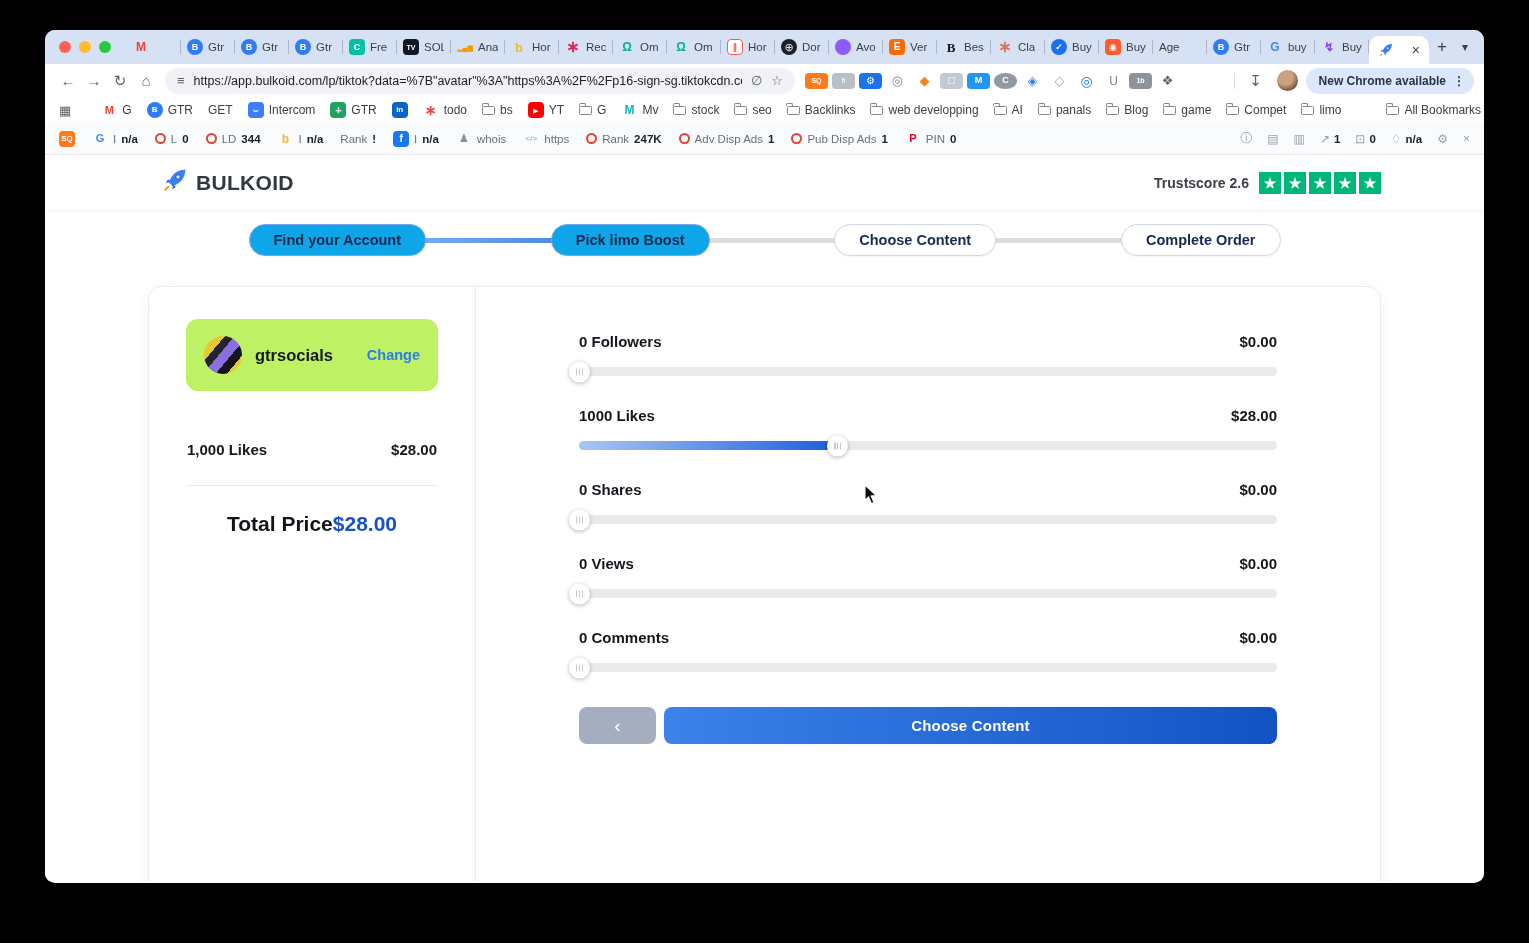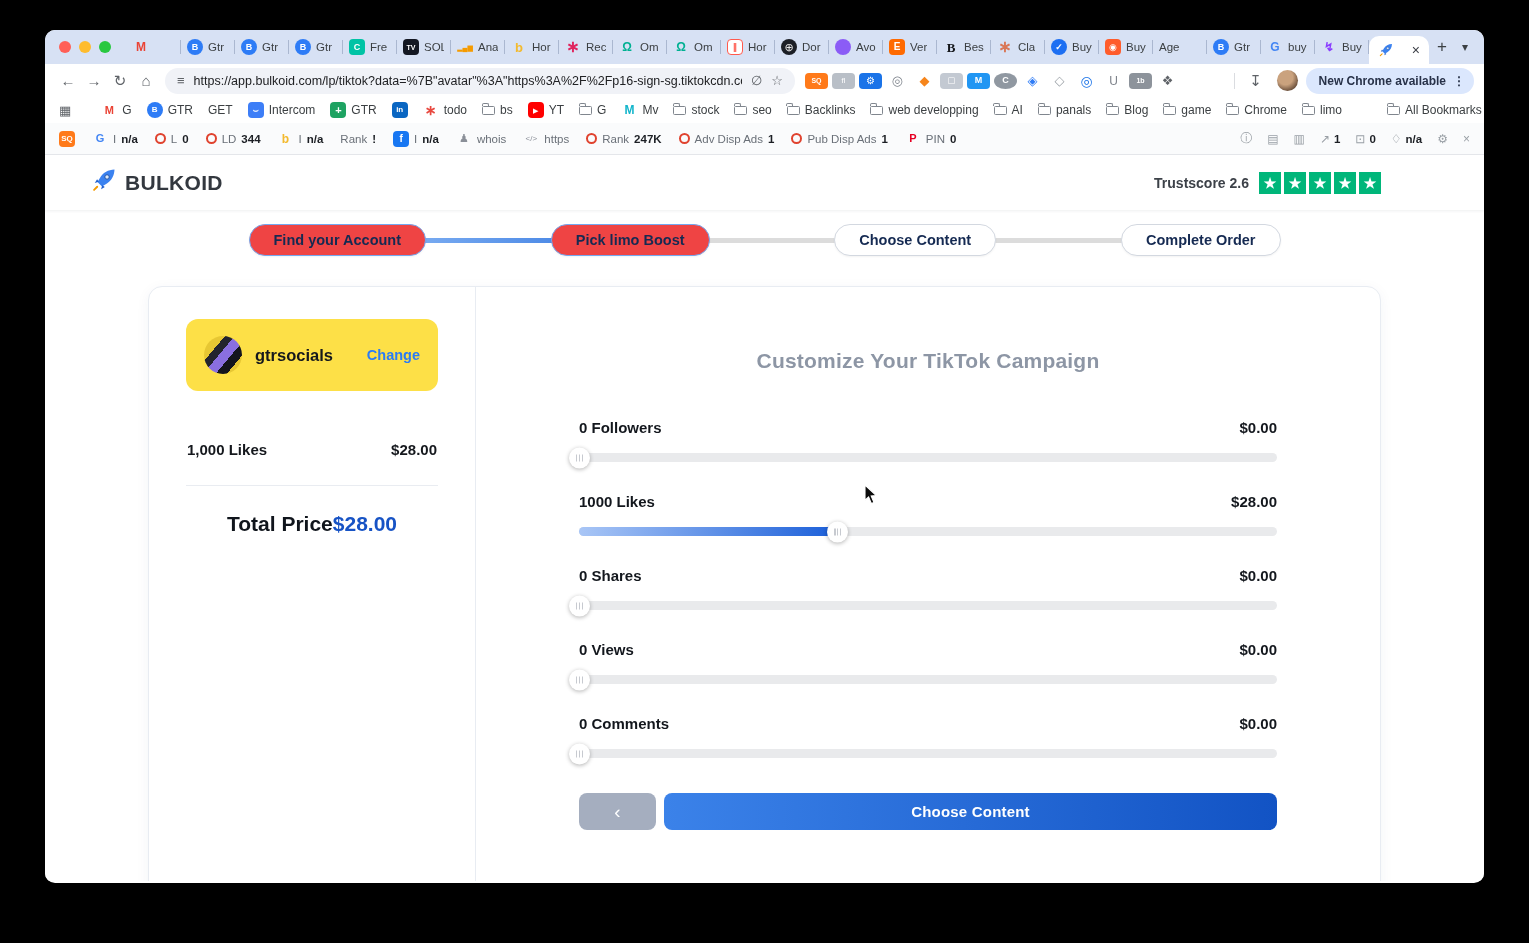--- a/index.html
+++ b/index.html
@@ -61,43 +61,43 @@
   .seobar { height:32px; background:#fafbfc; border-bottom:1px solid #e4e6ea; display:flex;
     align-items:center; padding:0 14px; gap:17px; font-size:11.5px; color:#6a7078; }
   .sq-item { display:flex; gap:5px; align-items:center; white-space:nowrap; }
   .sq-item b { color:#1c1f24; }
   .sq-tools { margin-left:auto; display:flex; gap:15px; color:#9aa0a6; align-items:center; font-size:12px; }
   .sq-tool { display:flex; gap:4px; align-items:center; }
   .sq-tool b { color:#1c1f24; font-size:11.5px; }
 
   
   .page { height:726px; background:#fff; position:relative; overflow:hidden; }
-  .site-header { height:55px; display:flex; align-items:center; padding:0 103px 0 45px;
+  .site-header { height:55px; display:flex; align-items:center; padding:0 103px 0 116px;
     box-shadow:0 1px 3px rgba(16,24,40,.07); position:relative; z-index:2; }
   .logo { display:flex; align-items:center; gap:7px; font-size:21px; font-weight:800;
     color:#33383f; letter-spacing:.3px; }
   .logo svg { width:28px; height:28px; }
   .trust { margin-left:auto; display:flex; align-items:center; gap:10px; font-size:14px;
     font-weight:700; color:#3c4148; }
   .tstars { display:flex; gap:3px; }
   .tstar { width:22px; height:22px; background:#00b67a; color:#fff; display:flex;
     align-items:center; justify-content:center; font-size:14px; }
 
   .steps { display:flex; align-items:center; width:1032px; margin:14px auto 0; }
   .step-pill { padding:7px 24px; border-radius:20px; font-size:14.5px; font-weight:700;
     color:#152a52; background:#fff; border:1.5px solid #d3d8e0; white-space:nowrap; z-index:1;
     box-shadow:0 1px 2px rgba(0,0,0,.05); }
-  .step-pill.active { background:#ef4444; border-color:#74a8f0; }
+  .step-pill.active { background:#0ea5e9; border-color:#74a8f0; }
   .connector { flex:1; height:5px; background:#dcdcdc; margin:0 -8px; border-radius:3px; }
   .connector.active { background:linear-gradient(90deg,#79abf1,#4d8ae6); }
 
   .main-card { width:1233px; margin:30px auto 0; border:1px solid #e8ecf2; border-radius:14px;
     display:flex; height:640px; box-shadow:0 3px 14px rgba(25,50,100,.05); background:#fff; }
   aside { width:327px; border-right:1px solid #e8ecf2; padding:32px 37px 0; position:relative; flex:none; }
-  .account-card { background:#fde047; border-radius:12px; padding:17px 18px; display:flex;
+  .account-card { background:#bef264; border-radius:12px; padding:17px 18px; display:flex;
     align-items:center; gap:13px; }
   .avatar { width:38px; height:38px; border-radius:50%; flex:none;
     background:linear-gradient(130deg,#191a22 0 12%,#e7c733 12% 30%,#23242e 30% 44%,#8a6fe0 44% 62%,#14151d 62% 78%,#e7c733 78%); }
   .uname { font-size:16.5px; font-weight:800; color:#15181d; }
   .change { margin-left:auto; color:#2a7bf6; font-weight:700; font-size:14.5px; }
   .order-row { display:flex; justify-content:space-between; margin-top:50px; font-size:15px;
     font-weight:700; color:#15181d; padding:0 1px; }
   .sep { border-top:1px solid #e9ecf1; margin-top:27px; }
   .total-row { display:flex; justify-content:center; margin-top:26px; font-size:21px;
     font-weight:800; color:#10151c; }
@@ -380,21 +380,21 @@
       <span class="bm">
         <span class="folder-ic"></span>
         <span>Blog</span>
       </span>
       <span class="bm">
         <span class="folder-ic"></span>
         <span>game</span>
       </span>
       <span class="bm">
         <span class="folder-ic"></span>
-        <span>Chrome</span>
+        <span>Compet</span>
       </span>
       <span class="bm">
         <span class="folder-ic"></span>
         <span>limo</span>
       </span>
       <span class="bm-spacer"></span>
       <span class="bmdiv"></span>
       <span class="bm">
         <span class="folder-ic"></span>
         <span>All Bookmarks</span>
@@ -542,21 +542,20 @@
         <div class="sep"></div>
         <div class="total-row">
           <span>Total Price</span>
           <span class="total-price">$28.00</span>
         </div>
         <div class="features" id="features">
           </div>
       </aside>
 
       <section class="campaign">
-        <div class="camp-title">Customize Your TikTok Campaign</div>
         <div class="sliders" id="sliders">
             <div class="srow">
               <div class="srow-head">
                 <span>0 Followers</span>
                 <span>$0.00</span>
               </div>
               <div class="track">
                 <div class="fill" style="width: 0%;"></div>
                 <div class="handle" style="left: calc(0% - 10px);">
                   <i></i>

